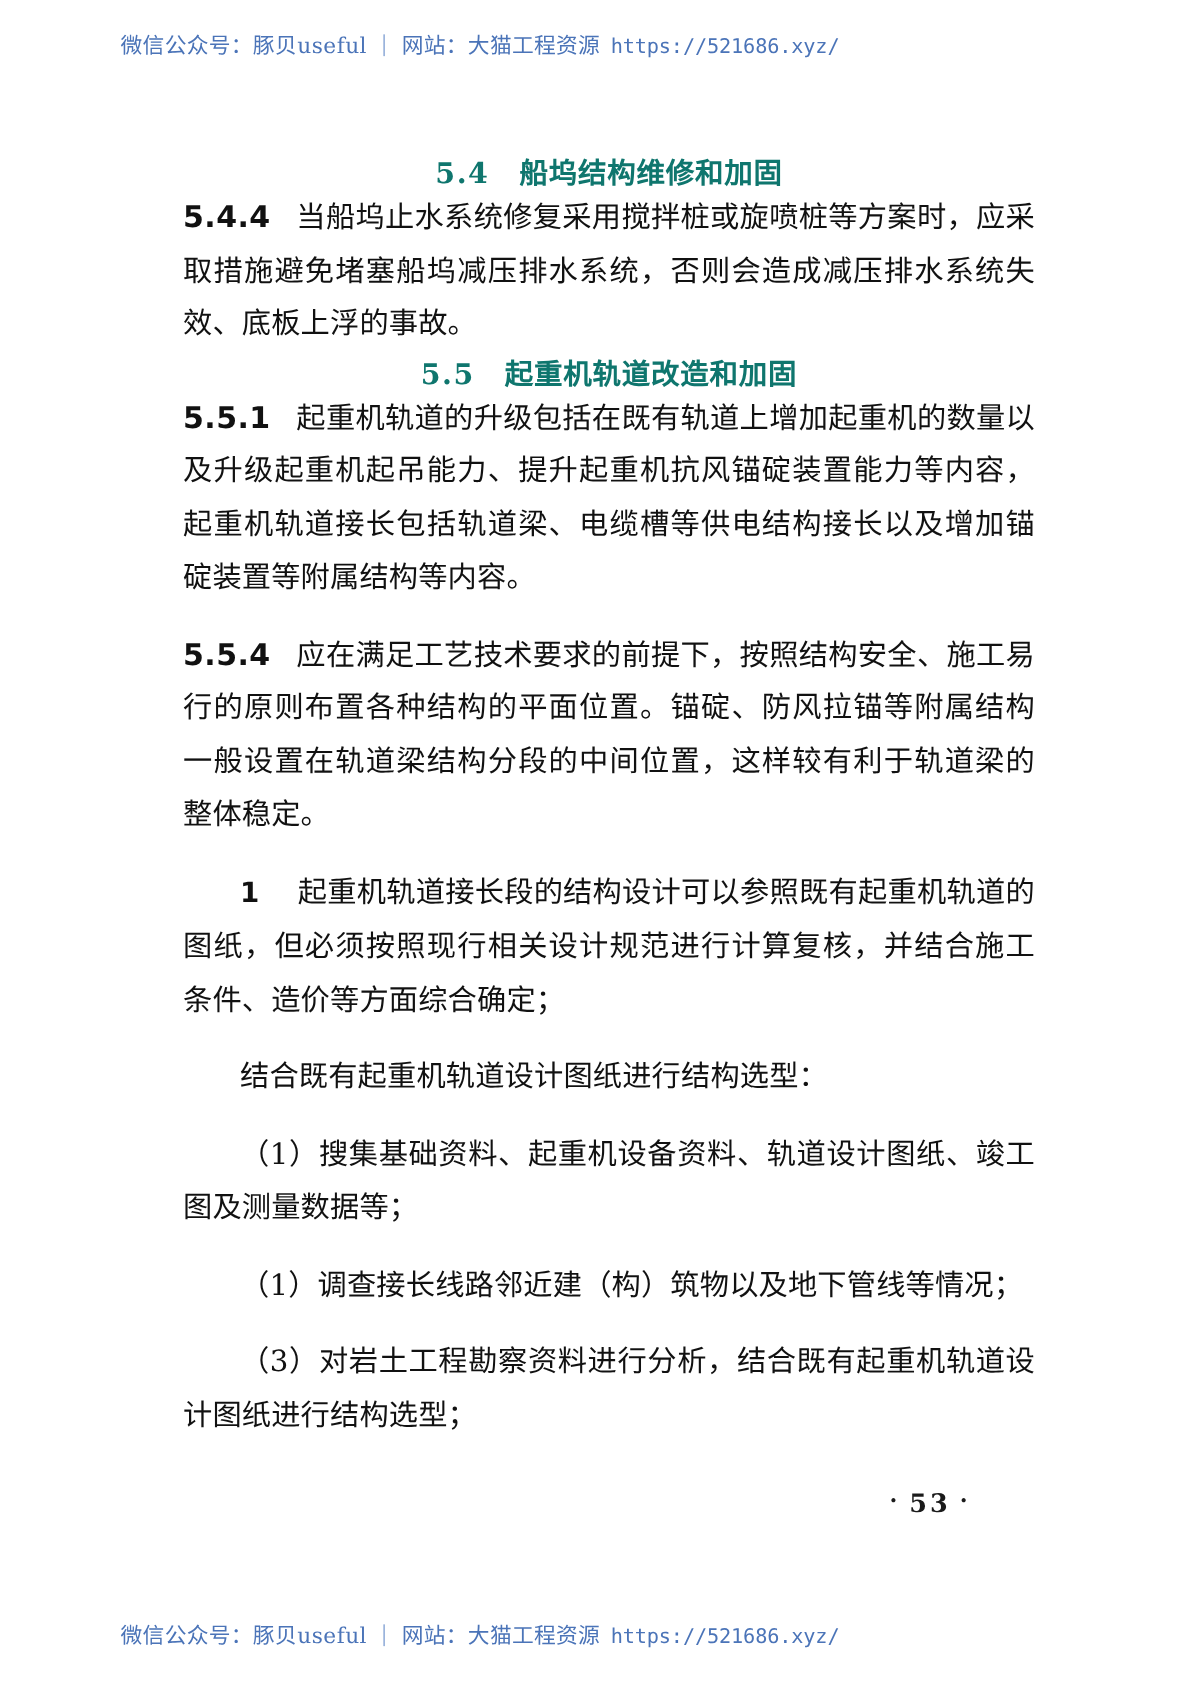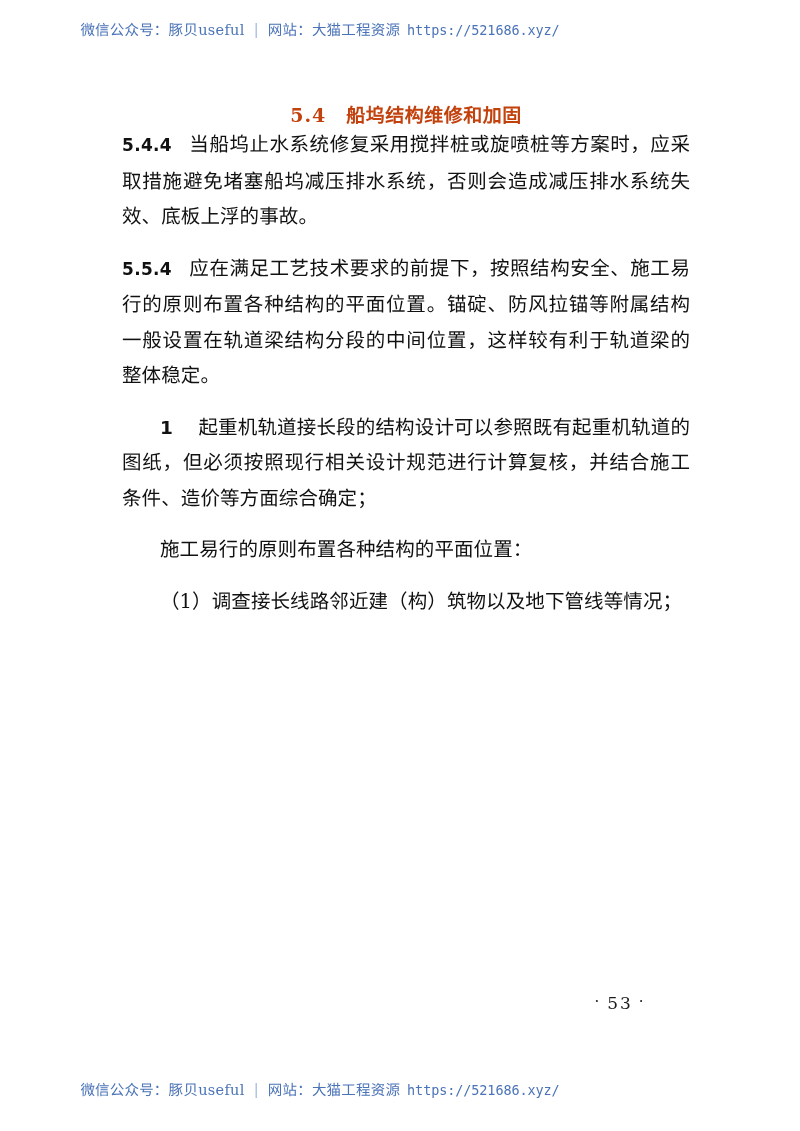--- a/index.html
+++ b/index.html
@@ -62,21 +62,21 @@
   }
 
   h2.section-heading {
     font-family: "DejaVu Sans", "Liberation Sans", sans-serif;
     font-weight: bold;
     font-size: 19px;
     text-align: center;
     margin: 0;
     padding: 0;
     letter-spacing: 0.5px;
-    color: #c2410c;
+    color: #0f766e;
   }
   h2.section-heading .num {
     font-family: "DejaVu Serif", "Liberation Serif", serif;
     letter-spacing: 1px;
   }
   h2.section-heading .gap {
     display: inline-block;
     width: 20px;
   }
   .heading-block-1 { margin-top: 20px; margin-bottom: 22px; }
@@ -90,21 +90,21 @@
     text-justify: inter-ideograph;
     letter-spacing: 0.1px;
     color: #111111;
     font-family: "DejaVu Serif", "Liberation Serif", serif;
   }
   p.body-para + p.body-para { margin-top: 16px; }
 
   .clause-num {
     font-family: "DejaVu Sans", "Liberation Sans", sans-serif;
     font-weight: bold;
-    font-size: 17px;
+    font-size: 20px;
     letter-spacing: 0.3px;
   }
   .clause-num::after {
     content: "";
     display: inline-block;
     width: 17px;
   }
 
   .item-num {
     font-family: "DejaVu Sans", "Liberation Sans", sans-serif;
@@ -124,20 +124,21 @@
     text-align: center;
     padding-right: 0;
     font-size: 17px;
     color: #1a1a1a;
     font-family: "DejaVu Serif", "Liberation Serif", serif;
   }
   .page-number .inner {
     display: inline-block;
     margin-left: 440px;
     letter-spacing: 2px;
+    font-weight: bold;
   }
   .page-number .dot {
     display: inline-block;
     margin: 0 6px;
     transform: translateY(-3px);
     font-size: 15px;
   }
 </style>
 </head>
 <body>
@@ -149,30 +150,36 @@
   </div>
 
   <div class="content">
 
     <h2 class="section-heading heading-block-1">
       <span class="num">5.4</span><span class="gap"></span><span>船坞结构维修和加固</span>
     </h2>
 
     <p class="body-para"><span class="clause-num">5.4.4</span><span>当船坞止水系统修复采用搅拌桩或旋喷桩等方案时，应采取措施避免堵塞船坞减压排水系统，否则会造成减压排水系统失效、底板上浮的事故。</span></p>
 
+    <h2 class="section-heading heading-block-2">
+      <span class="num">5.5</span><span class="gap"></span><span>起重机轨道改造和加固</span>
+    </h2>
 
+    <p class="body-para"><span class="clause-num">5.5.1</span><span>起重机轨道的升级包括在既有轨道上增加起重机的数量以及升级起重机起吊能力、提升起重机抗风锚碇装置能力等内容，起重机轨道接长包括轨道梁、电缆槽等供电结构接长以及增加锚碇装置等附属结构等内容。</span></p>
 
     <p class="body-para"><span class="clause-num">5.5.4</span><span>应在满足工艺技术要求的前提下，按照结构安全、施工易行的原则布置各种结构的平面位置。锚碇、防风拉锚等附属结构一般设置在轨道梁结构分段的中间位置，这样较有利于轨道梁的整体稳定。</span></p>
 
 
     <p class="body-para indent-1"><span class="item-num">1</span>&nbsp;&nbsp;&nbsp;&nbsp;<span>起重机轨道接长段的结构设计可以参照既有起重机轨道的图纸，但必须按照现行相关设计规范进行计算复核，并结合施工条件、造价等方面综合确定；</span></p>
 
-    <p class="body-para indent-list">施工易行的原则布置各种结构的平面位置：</p>
+    <p class="body-para indent-list">结合既有起重机轨道设计图纸进行结构选型：</p>
 
+    <p class="body-para indent-list">（1）搜集基础资料、起重机设备资料、轨道设计图纸、竣工图及测量数据等；</p>
     <p class="body-para indent-list">（1）调查接长线路邻近建（构）筑物以及地下管线等情况；</p>
+    <p class="body-para indent-list">（3）对岩土工程勘察资料进行分析，结合既有起重机轨道设计图纸进行结构选型；</p>
 
   </div>
 
   <div class="page-number">
     <span class="inner">
       <span class="dot">·</span><span>53</span><span class="dot">·</span>
     </span>
   </div>
 
   <div class="wm-bar bottom">

